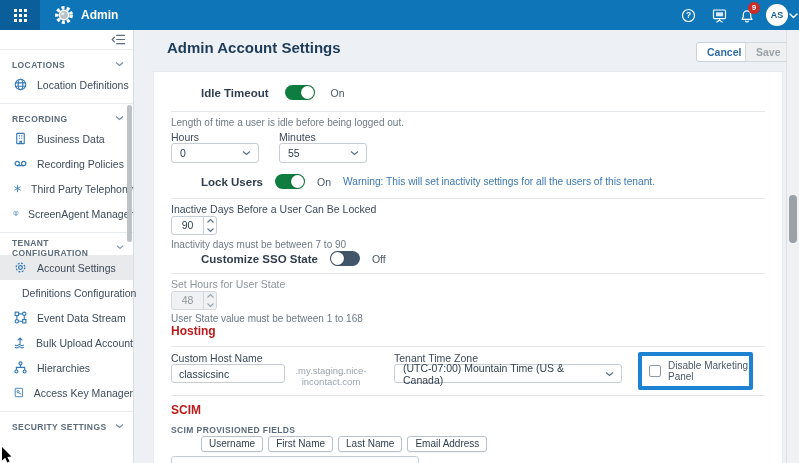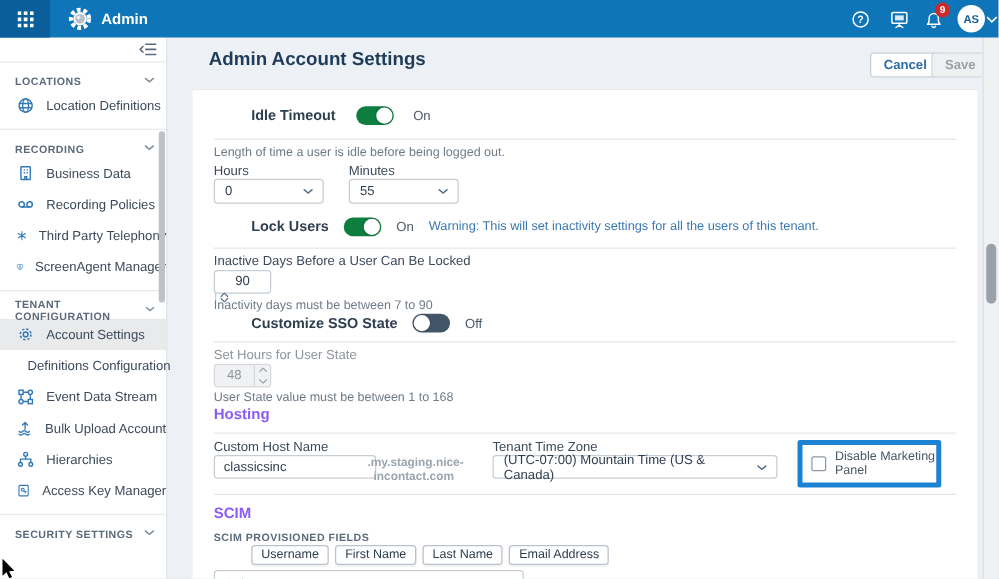--- a/index.html
+++ b/index.html
@@ -55,29 +55,29 @@
 
   .stepper { position:absolute; width:46px; height:19px; border:1px solid #c6cdd4; border-radius:3px; display:flex; background:#fff; }
   .stepper .num { flex:1; text-align:center; font-size:10.5px; color:#2f3e4e; line-height:17px; }
   .stepper .spin { width:13px; border-left:1px solid #c6cdd4; display:flex; flex-direction:column; }
   .stepper .spin div { flex:1; display:flex; align-items:center; justify-content:center; cursor:pointer; }
   .stepper.disabled { background:#f0f1f2; border-color:#d5d9dd; }
   .stepper.disabled .num { color:#8d959d; }
   .stepper.disabled .spin { border-color:#d5d9dd; }
 
   .tinput { position:absolute; height:19px; border:1px solid #c6cdd4; border-radius:3px; font-size:10.5px; color:#2f3e4e; padding:0 7px; font-family:"Liberation Sans",sans-serif; background:#fff; }
-  .suffix { position:absolute; font-size:9.5px; color:#9aa4ae; text-align:center; line-height:11px;font-weight:bold; }
+  .suffix { position:absolute; font-size:9.5px; color:#9aa4ae; text-align:center; line-height:11px; }
 
   .mk-box { position:absolute; left:484px; top:280px; width:115px; height:38px; border:4px solid #1e82d2; border-radius:2px; background:#fff; display:flex; align-items:center; padding-left:7px; cursor:pointer; }
   .mk-box .cb { width:12px; height:12px; border:1.5px solid #8f99a3; border-radius:2px; background:#fff; flex:none; }
   .mk-box .mlbl { margin-left:7px; font-size:10px; color:#4a5866; line-height:11.5px; }
 
   .chip { border:1px solid #b9c2cb; border-radius:3px; background:#fff; font-size:10px; color:#2f3e4e; padding:1px 7px 2px; cursor:pointer; box-shadow:0 1px 1px rgba(0,0,0,.05); }
   .scaps { font-size:8.5px; letter-spacing:.4px; color:#5b6b7b; font-weight:bold; }
-  .heading { font-size:12px; font-weight:bold; color:#8b5cf6; }
+  .heading { font-size:12px; font-weight:bold; color:#b91c1c; }
   .placeholder { color:#8d959d; }
 
   
   .vscroll { position:absolute; right:0; top:30px; width:13px; bottom:0; background:#f0f1f3; border-left:1px solid #dcdfe3; z-index:25; }
   .vthumb { position:absolute; right:2.5px; top:165px; width:8px; height:48px; background:#9aa1a8; border-radius:4px; }
   .cursor { position:absolute; left:1px; top:447px; z-index:40; }
 </style>
 </head>
 <body>
 
@@ -312,21 +312,21 @@
     <div class="row" style="left:17px; top:102px; gap:12px;">
       <span class="blab">Lock Users</span>
       <div class="toggle on">
           <div class="knob"></div>
         </div>
       <span class="state">On</span>
       <span class="warn">Warning: This will set inactivity settings for all the users of this tenant.</span>
     </div>
     <div class="div" style="top:126px"></div>
     <div class="flab" style="position:absolute; left:17px; top:131px;">Inactive Days Before a User Can Be Locked</div>
-    <div class="stepper" style="left:17px; top:144px;flex-direction:column;">
+    <div class="stepper" style="left:17px; top:144px;">
       <div class="num">90</div>
       <div class="spin">
         <div>
             <svg width="7" height="4" viewBox="0 0 7 4">
               <path d="M.5 3.5L3.5.5l3 3" fill="none" stroke="#56718a" stroke-width="1.1"></path>
             </svg>
           </div>
         <div>
             <svg width="7" height="4" viewBox="0 0 7 4">
               <path d="M.5.5l3 3 3-3" fill="none" stroke="#56718a" stroke-width="1.1"></path>
@@ -358,21 +358,21 @@
               <path d="M.5.5l3 3 3-3" fill="none" stroke="#9aa4ae" stroke-width="1.1"></path>
             </svg>
           </div>
       </div>
     </div>
     <div class="help" style="position:absolute; left:17px; top:241px;">User State value must be between 1 to 168</div>
 
     <div class="heading" style="position:absolute; left:17px; top:252px;">Hosting</div>
     <div class="div" style="top:274px"></div>
     <div class="flab" style="position:absolute; left:17px; top:280px;">Custom Host Name</div>
-    <input class="tinput" style="left: 17px; top: 292px; width: 130px;" value="classicsinc">
+    <input class="tinput" style="left: 17px; top: 292px; width: 114px;" value="classicsinc">
     <div class="suffix" style="left:140px; top:293px; width:74px;">.my.staging.nice-incontact.com</div>
     <div class="flab" style="position:absolute; left:240px; top:280px;">Tenant Time Zone</div>
     <div class="select" style="left:240px; top:292px; width:228px; height:19px;">
       <span>(UTC-07:00) Mountain Time (US &amp; Canada)</span>
       <svg class="chev" width="9" height="5" viewBox="0 0 9 5">
           <path d="M1 .5l3.5 3L8 .5" fill="none" stroke="#56718a" stroke-width="1.2"></path>
         </svg>
     </div>
     <div class="mk-box">
       <div class="cb"></div>

